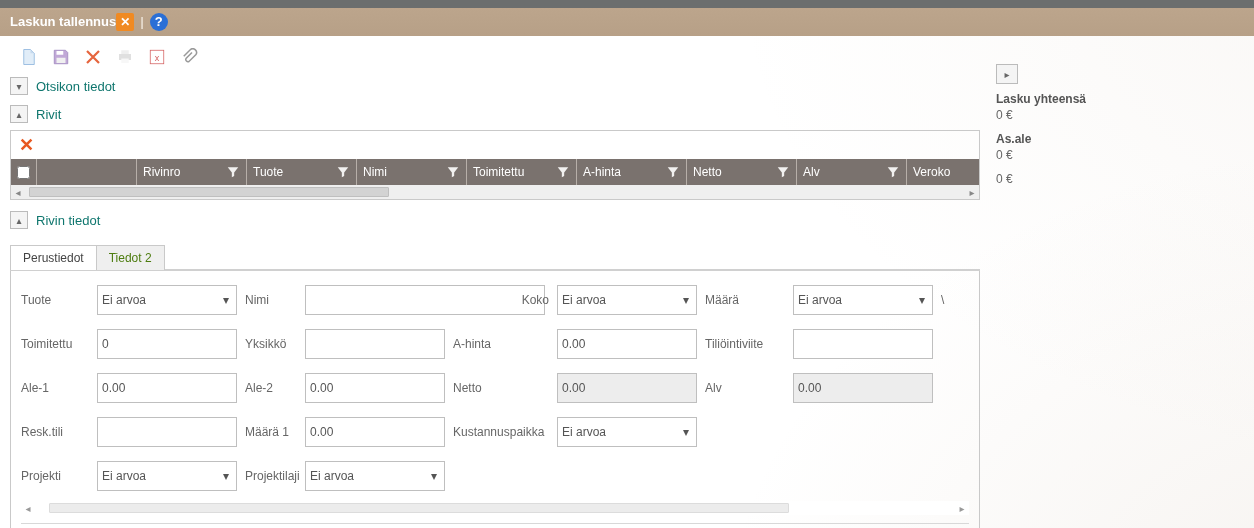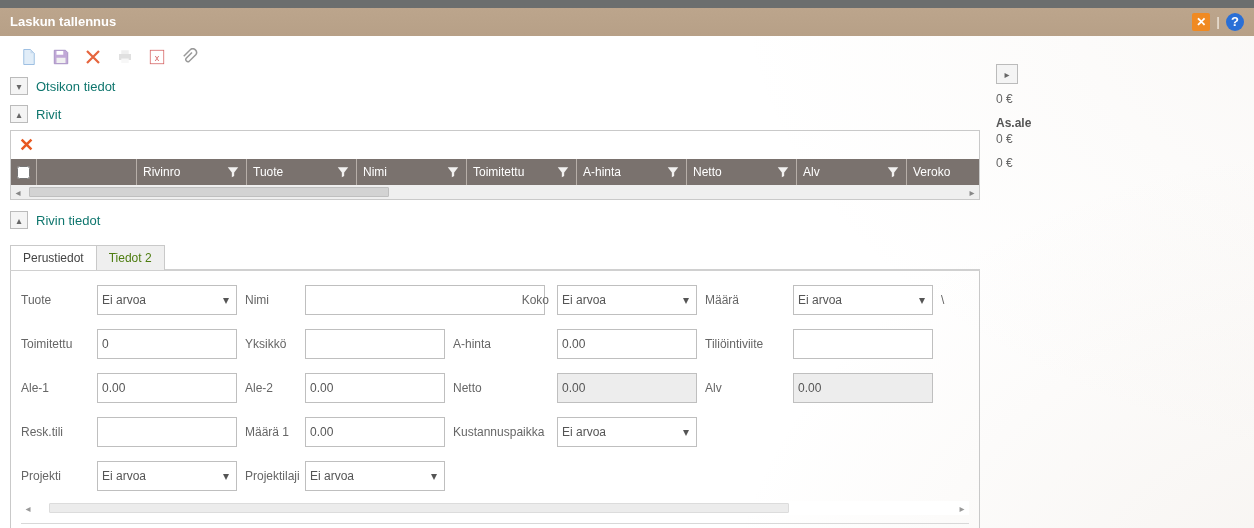--- a/index.html
+++ b/index.html
@@ -2,21 +2,21 @@
 <html><head>
 <meta charset="utf-8">
 <style>
   * { box-sizing: border-box; }
   html, body { margin:0; padding:0; font-family: Arial, Helvetica, sans-serif; font-size:12px; color:#555; background:#fff; }
   .topstrip { height:8px; background:#6b6e6e; }
   .page-titlebar {
     background: linear-gradient(#bca58c, #b7a087);
     color:#fff; font-weight:bold; font-size:13px;
     height:28px; line-height:28px; padding:0 10px;
-    display:flex; justify-content:space-between; align-items:center;
+    display:flex; align-items:center;
   }
   .page-titlebar .right { display:flex; gap:6px; align-items:center; }
   .close-orange { background:#f08a22; color:#fff; border-radius:2px; font-weight:bold; font-size:12px; width:18px; height:18px; line-height:18px; text-align:center; cursor:pointer; }
   .help-blue { width:18px; height:18px; border-radius:50%; background:#2a6fd6; color:#fff; font-weight:bold; text-align:center; line-height:18px; cursor:pointer; }
   .bg-wrap { position:relative; background:#fff; min-height:500px; padding:8px 10px 20px 10px; }
   .bg-curves {
     position:absolute; inset:0; pointer-events:none; z-index:0;
     background:
       radial-gradient(ellipse 1200px 900px at 110% 110%, rgba(200,180,160,0.18) 0%, rgba(200,180,160,0) 55%),
       radial-gradient(ellipse 1400px 900px at 120% -10%, rgba(200,180,160,0.12) 0%, rgba(200,180,160,0) 55%);
@@ -306,20 +306,21 @@
           <button class="btn">Peruuta</button>
         </div>
       </div>
 
     </div>
 
     <div class="rightcol">
       <div class="right-arrow-box">
           <span class="chev">▸</span>
         </div>
+      <div class="summary-label">Lasku yhteensä</div>
       <div class="summary-val">0 €</div>
       <div class="summary-label">As.ale</div>
       <div class="summary-val">0 €</div>
       <div class="summary-val">0 €</div>
     </div>
 
   </div>
 </div>
 
 </body></html>

